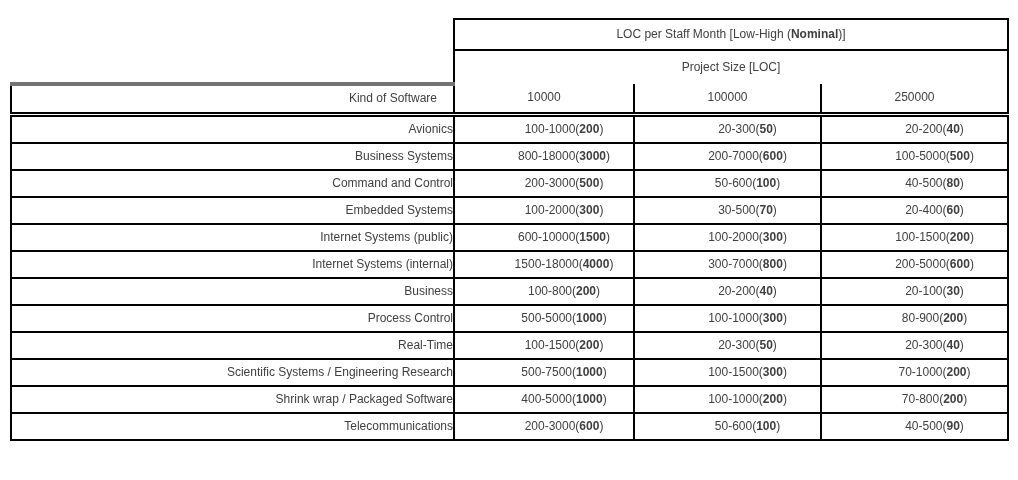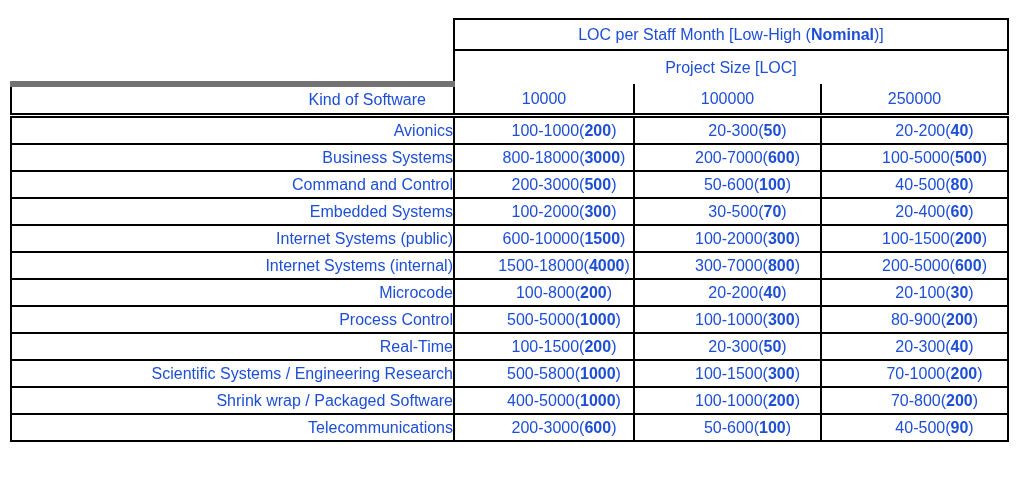--- a/index.html
+++ b/index.html
@@ -18,23 +18,23 @@
   }
   table.loc-table {
     position: absolute;
     left: 10px;
     top: 18px;
     border-collapse: collapse;
     table-layout: fixed;
   }
   .loc-table td {
     padding: 0;
-    font-size: 16px;
+    font-size: 12px;
     line-height: 1.1;
-    color: #1d4ed8;
+    color: #404040;
     vertical-align: middle;
     overflow: hidden;
     white-space: nowrap;
   }
   
   td.corner-empty { border: none; background: transparent; }
 
   
   td.title-cell {
     border: 2px solid #000;
@@ -45,25 +45,25 @@
   td.subtitle-cell {
     border-left: 2px solid #000;
     border-right: 2px solid #000;
     border-bottom: none;
     text-align: center;
     height: 33px;
   }
   
   tr.r-cols td { height: 26px; border-bottom: 5px double #000; }
   td.kind-cell {
-    border-top: 6px solid #737373;
+    border-top: 4px solid #737373;
     border-left: 2px solid #000;
     border-right: 2px solid #000;
     text-align: right;
-    padding-right: 27px;
+    padding-right: 16px;
   }
   td.size-cell {
     text-align: center;
     border-right: 2px solid #000;
   }
   
   tr.data-row td { border: 2px solid #000; height: 25px; }
   td.label-cell { text-align: right; }
   td.value-cell { text-align: center; padding-left: 40px; }
   b, .bold { font-weight: 700; }
@@ -132,21 +132,21 @@
   </tr>
 
   <tr class="data-row">
     <td class="label-cell">Internet Systems (internal)</td>
     <td class="value-cell"><span class="rng">1500-18000(</span><b class="nom">4000</b><span class="cls">)</span></td>
     <td class="value-cell"><span class="rng">300-7000(</span><b class="nom">800</b><span class="cls">)</span></td>
     <td class="value-cell"><span class="rng">200-5000(</span><b class="nom">600</b><span class="cls">)</span></td>
   </tr>
 
   <tr class="data-row">
-    <td class="label-cell">Microcode</td>
+    <td class="label-cell">Business</td>
     <td class="value-cell"><span class="rng">100-800(</span><b class="nom">200</b><span class="cls">)</span></td>
     <td class="value-cell"><span class="rng">20-200(</span><b class="nom">40</b><span class="cls">)</span></td>
     <td class="value-cell"><span class="rng">20-100(</span><b class="nom">30</b><span class="cls">)</span></td>
   </tr>
 
   <tr class="data-row">
     <td class="label-cell">Process Control</td>
     <td class="value-cell"><span class="rng">500-5000(</span><b class="nom">1000</b><span class="cls">)</span></td>
     <td class="value-cell"><span class="rng">100-1000(</span><b class="nom">300</b><span class="cls">)</span></td>
     <td class="value-cell"><span class="rng">80-900(</span><b class="nom">200</b><span class="cls">)</span></td>
@@ -154,21 +154,21 @@
 
   <tr class="data-row">
     <td class="label-cell">Real-Time</td>
     <td class="value-cell"><span class="rng">100-1500(</span><b class="nom">200</b><span class="cls">)</span></td>
     <td class="value-cell"><span class="rng">20-300(</span><b class="nom">50</b><span class="cls">)</span></td>
     <td class="value-cell"><span class="rng">20-300(</span><b class="nom">40</b><span class="cls">)</span></td>
   </tr>
 
   <tr class="data-row">
     <td class="label-cell">Scientific Systems / Engineering Research</td>
-    <td class="value-cell"><span class="rng">500-5800(</span><b class="nom">1000</b><span class="cls">)</span></td>
+    <td class="value-cell"><span class="rng">500-7500(</span><b class="nom">1000</b><span class="cls">)</span></td>
     <td class="value-cell"><span class="rng">100-1500(</span><b class="nom">300</b><span class="cls">)</span></td>
     <td class="value-cell"><span class="rng">70-1000(</span><b class="nom">200</b><span class="cls">)</span></td>
   </tr>
 
   <tr class="data-row">
     <td class="label-cell">Shrink wrap / Packaged Software</td>
     <td class="value-cell"><span class="rng">400-5000(</span><b class="nom">1000</b><span class="cls">)</span></td>
     <td class="value-cell"><span class="rng">100-1000(</span><b class="nom">200</b><span class="cls">)</span></td>
     <td class="value-cell"><span class="rng">70-800(</span><b class="nom">200</b><span class="cls">)</span></td>
   </tr>

